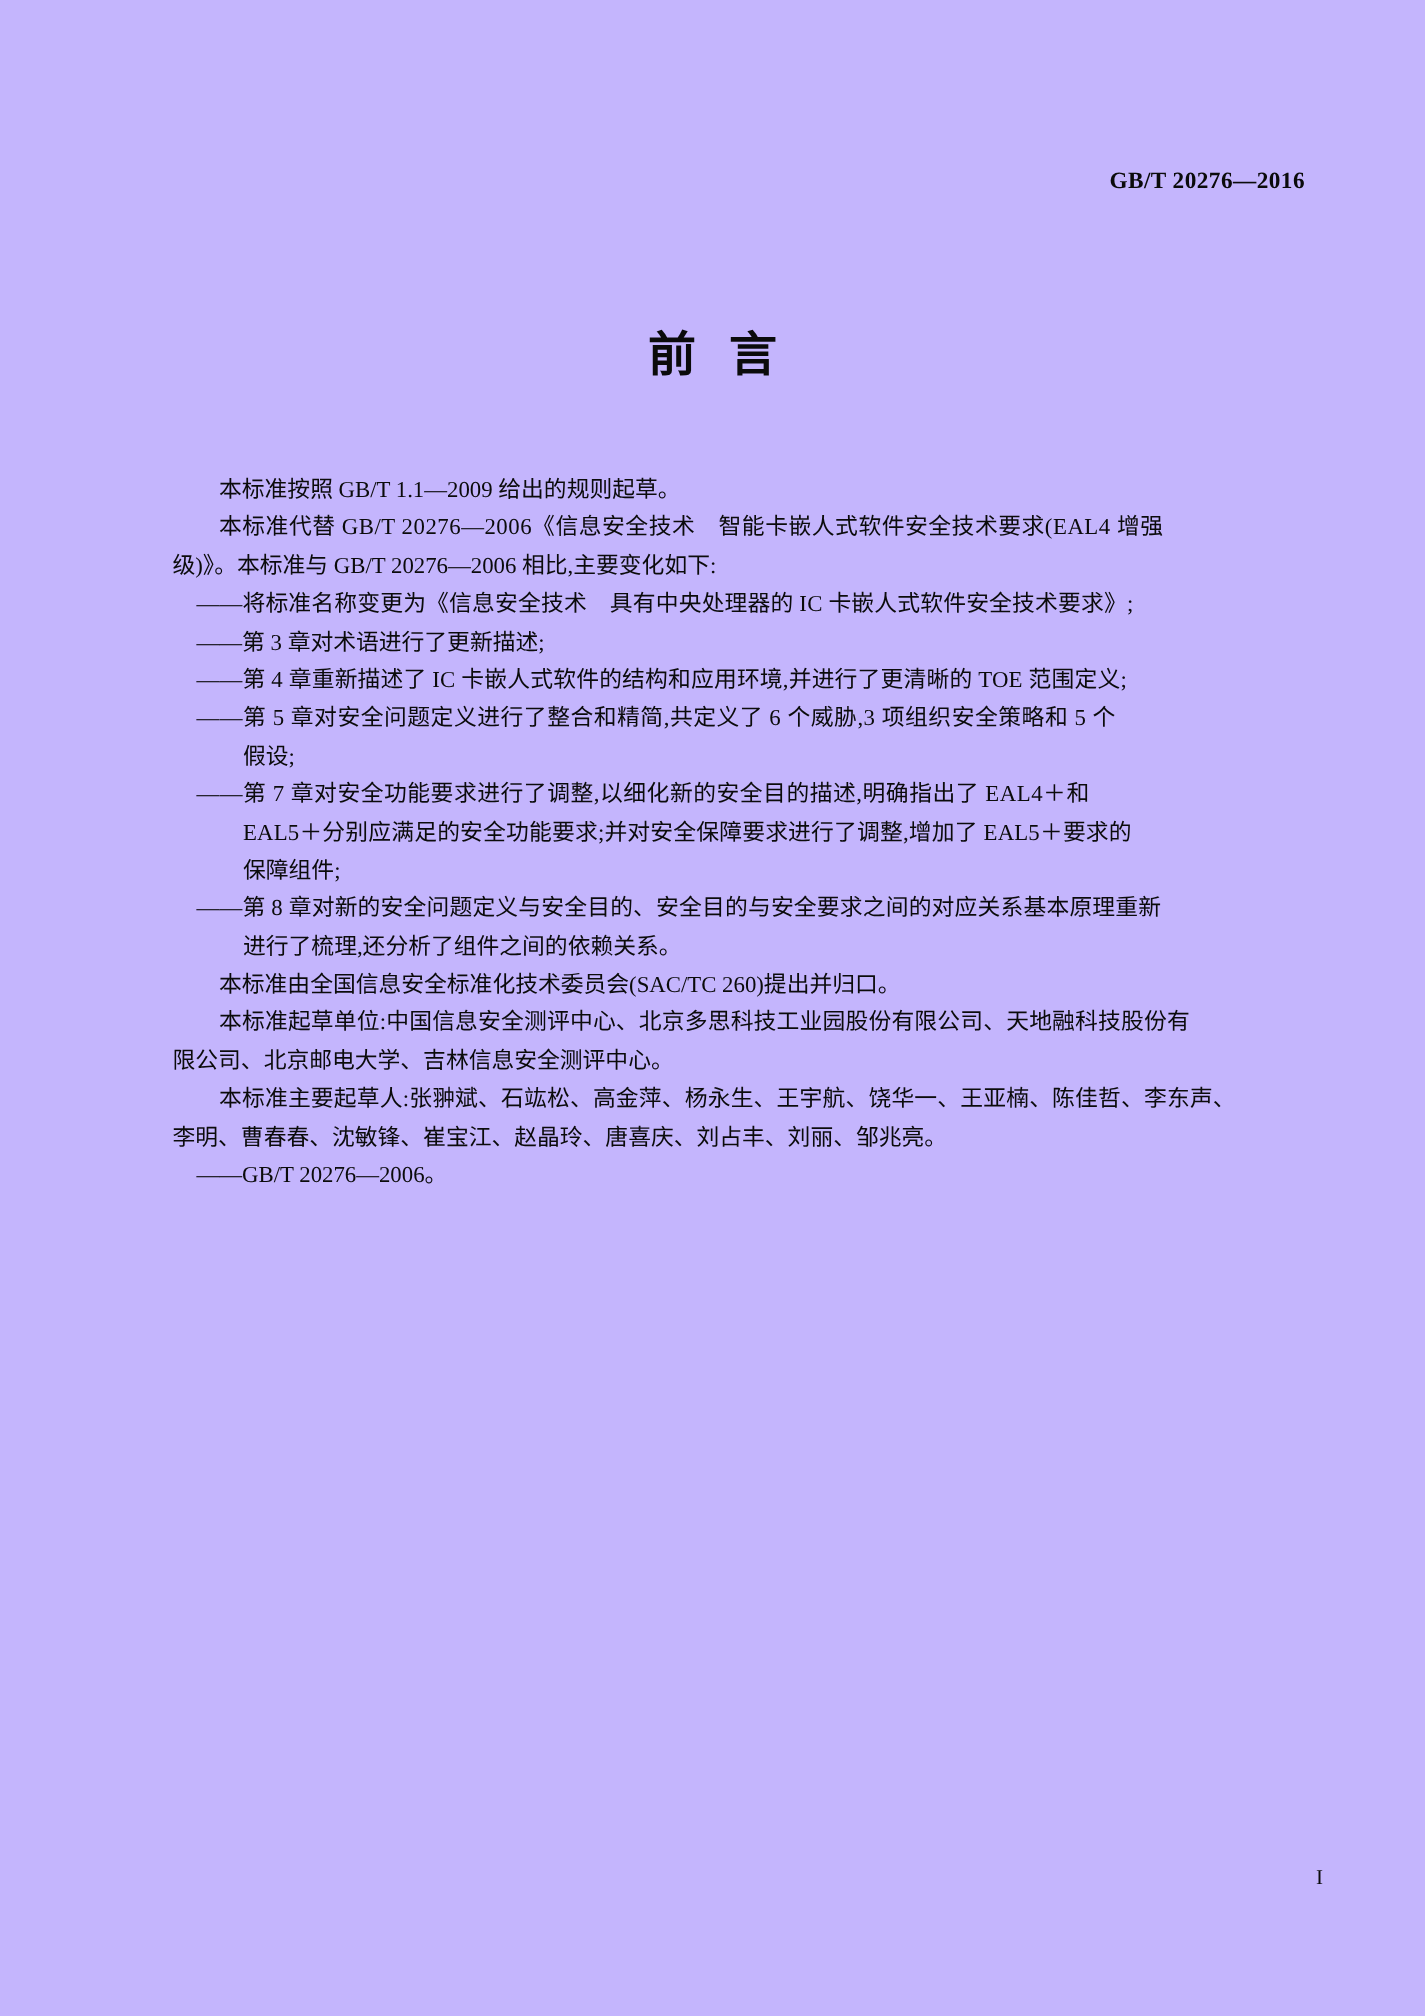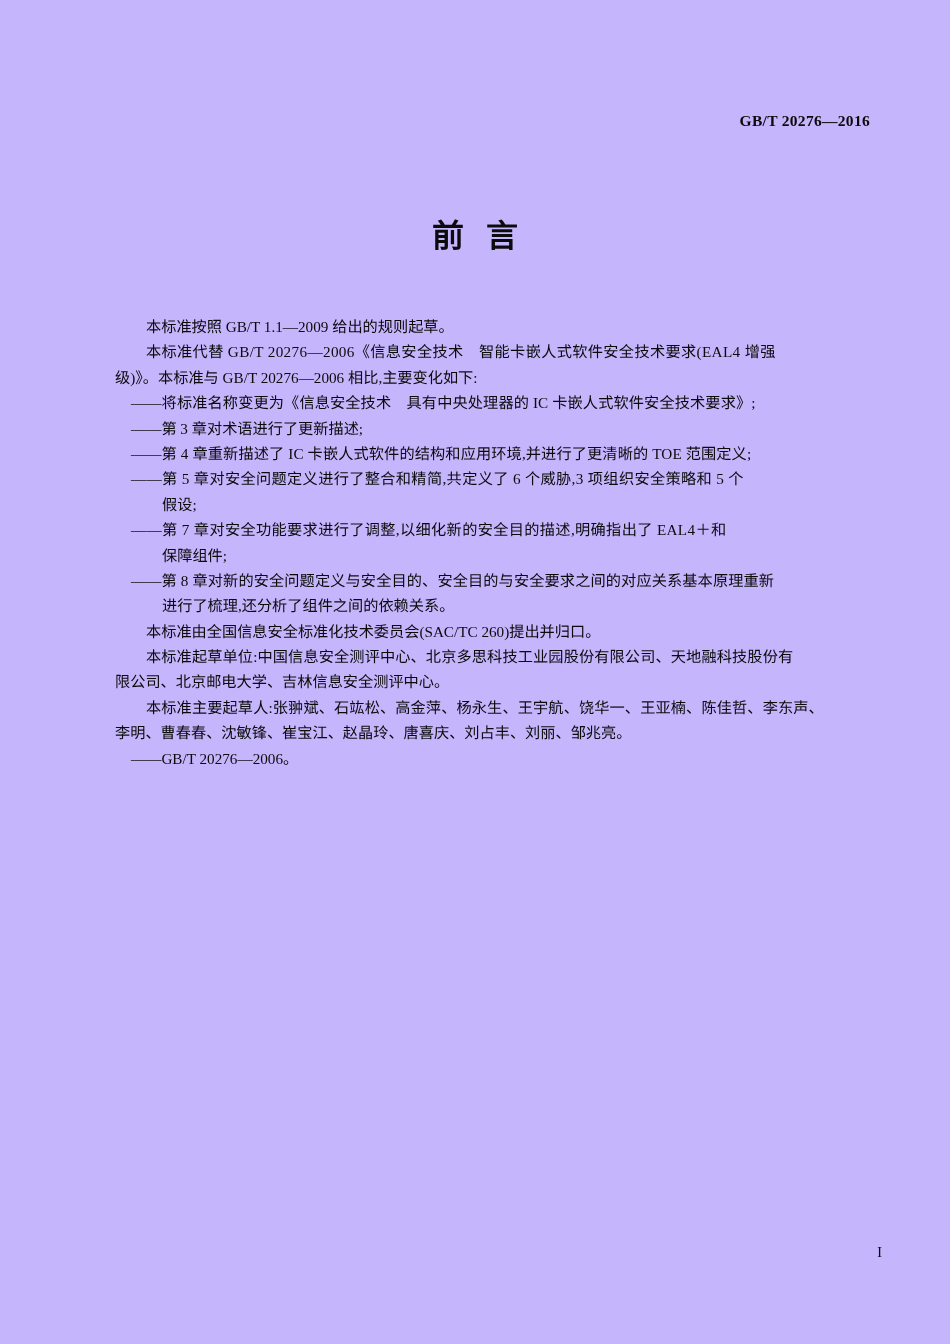--- a/index.html
+++ b/index.html
@@ -111,20 +111,21 @@
 
     <div class="line ind-1">——第 3 章对术语进行了更新描述;</div>
 
     <div class="line ind-1 just spread-a">——第 4 章重新描述了 IC 卡嵌人式软件的结构和应用环境,并进行了更清晰的 TOE 范围定义;</div>
 
     <div class="line ind-1 just spread-b">——第 5 章对安全问题定义进行了整合和精简,共定义了 6 个威胁,3 项组织安全策略和 5 个</div>
     <div class="line ind-cont">假设;</div>
 
 
     <div class="line ind-1 just spread-b">——第 7 章对安全功能要求进行了调整,以细化新的安全目的描述,明确指出了 EAL4＋和</div>
+    <div class="line ind-cont just spread-a">EAL5＋分别应满足的安全功能要求;并对安全保障要求进行了调整,增加了 EAL5＋要求的</div>
     <div class="line ind-cont">保障组件;</div>
 
     <div class="line ind-1 just spread-a">——第 8 章对新的安全问题定义与安全目的、安全目的与安全要求之间的对应关系基本原理重新</div>
     <div class="line ind-cont">进行了梳理,还分析了组件之间的依赖关系。</div>
 
     <div class="line ind-2">本标准由全国信息安全标准化技术委员会(SAC/TC 260)提出并归口。</div>
 
     <div class="line ind-2 just spread-a">本标准起草单位:中国信息安全测评中心、北京多思科技工业园股份有限公司、天地融科技股份有</div>
     <div class="line ind-0">限公司、北京邮电大学、吉林信息安全测评中心。</div>
 

